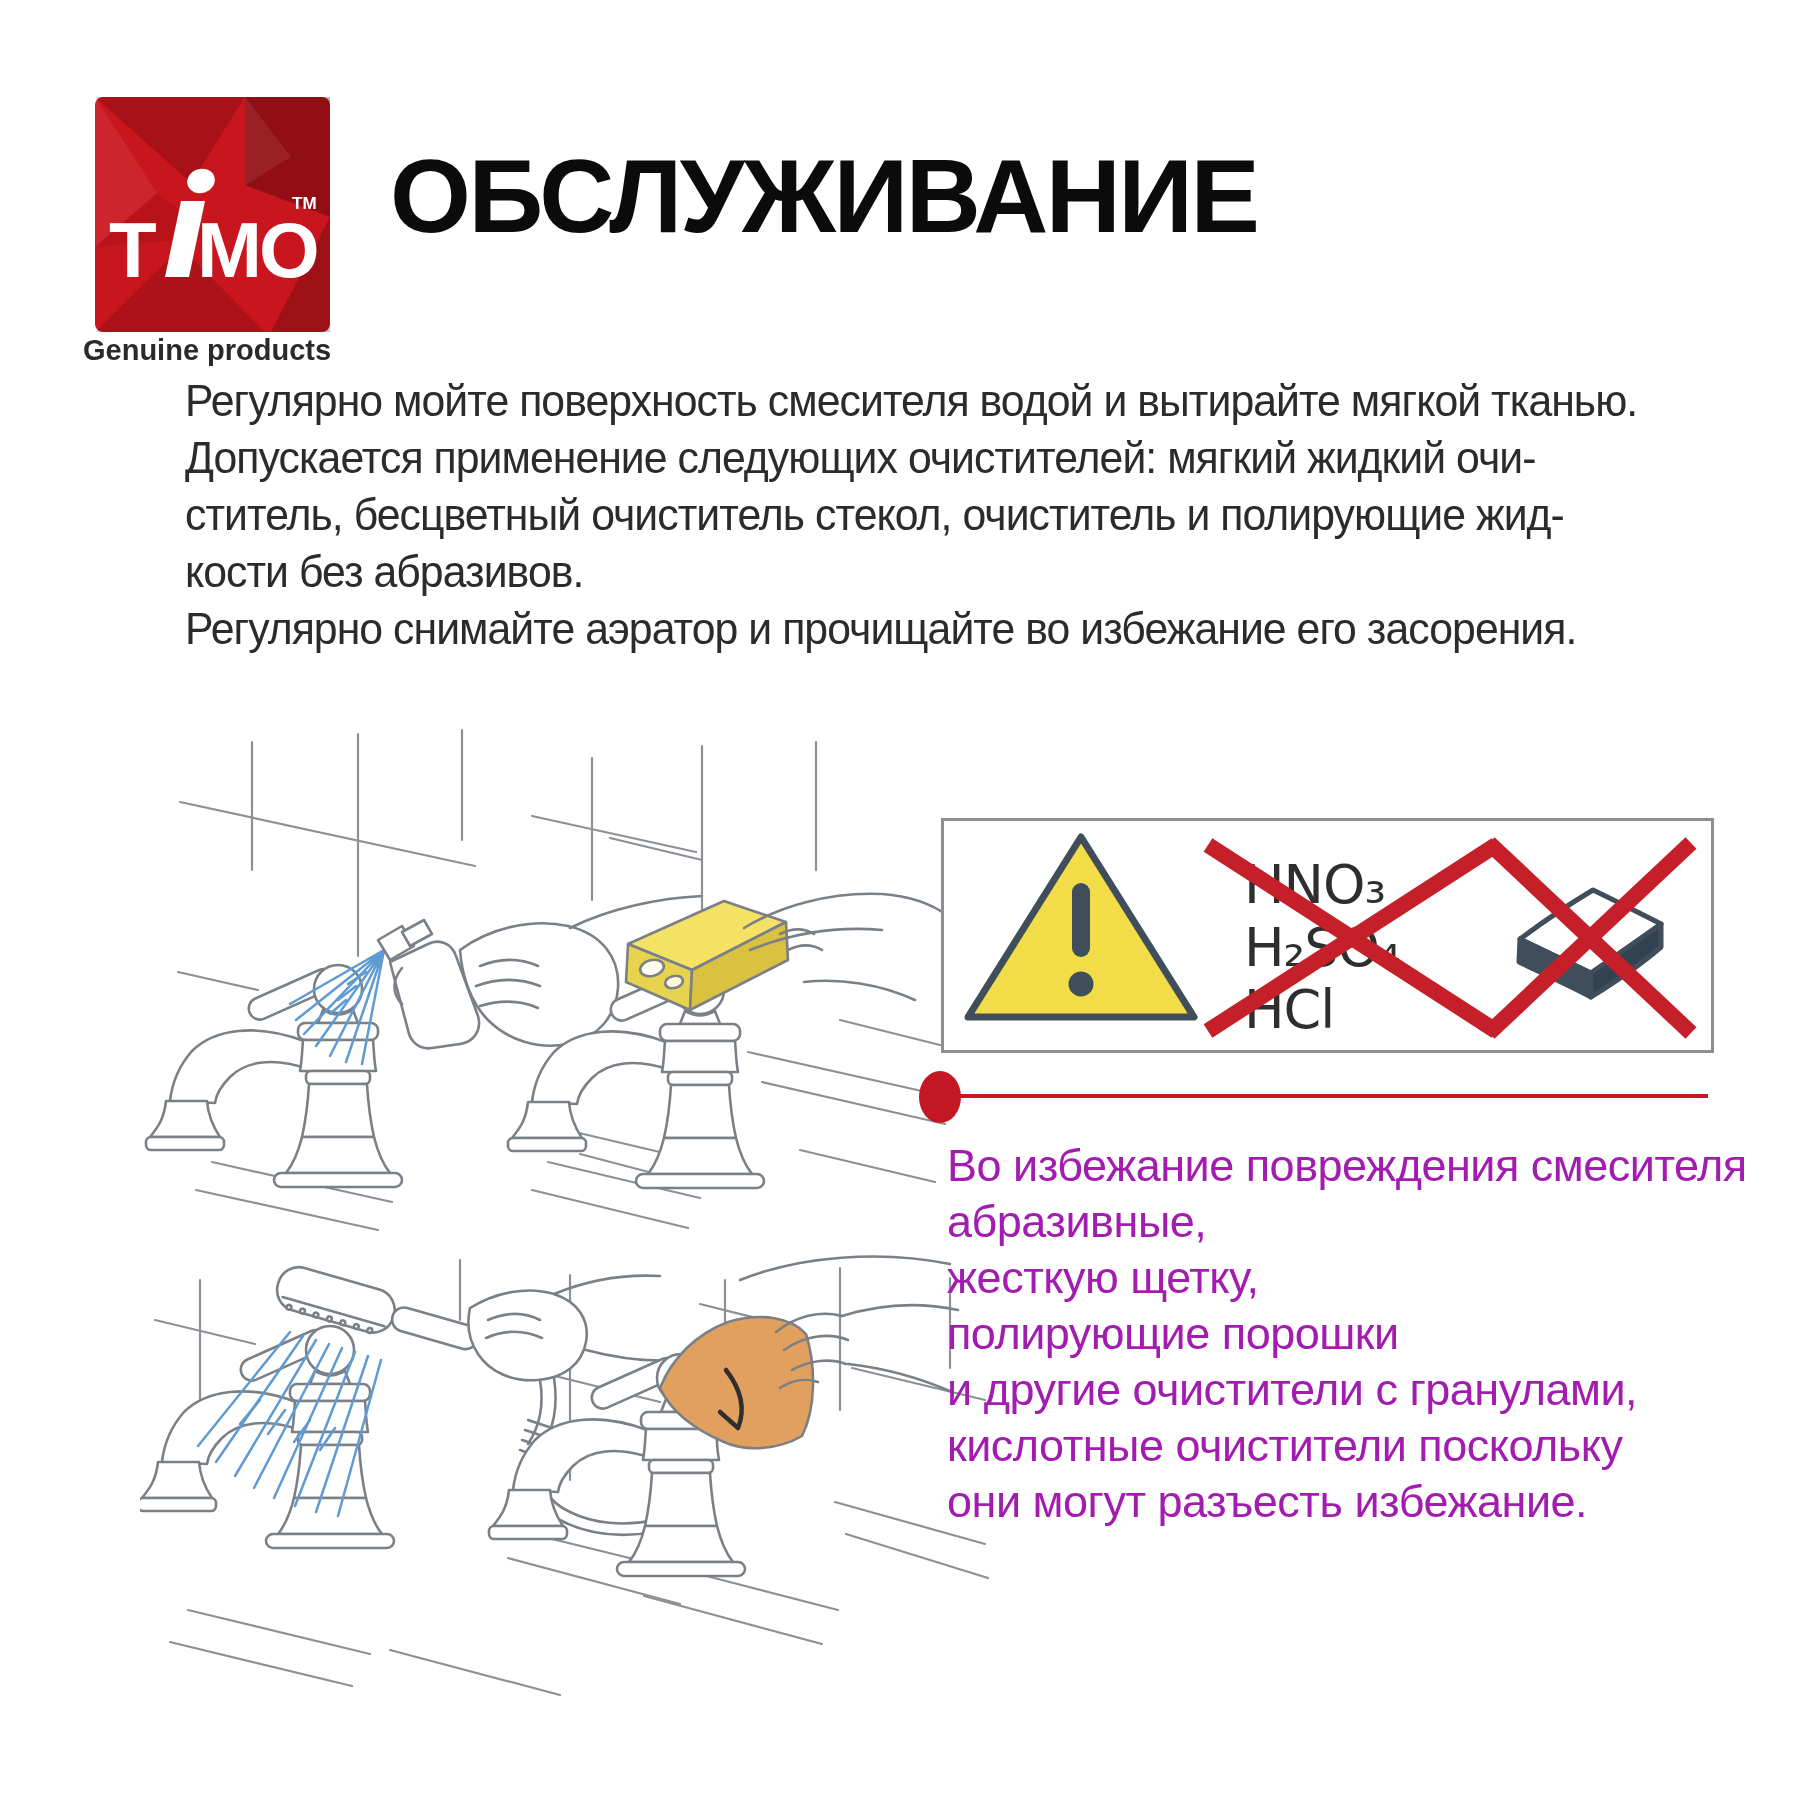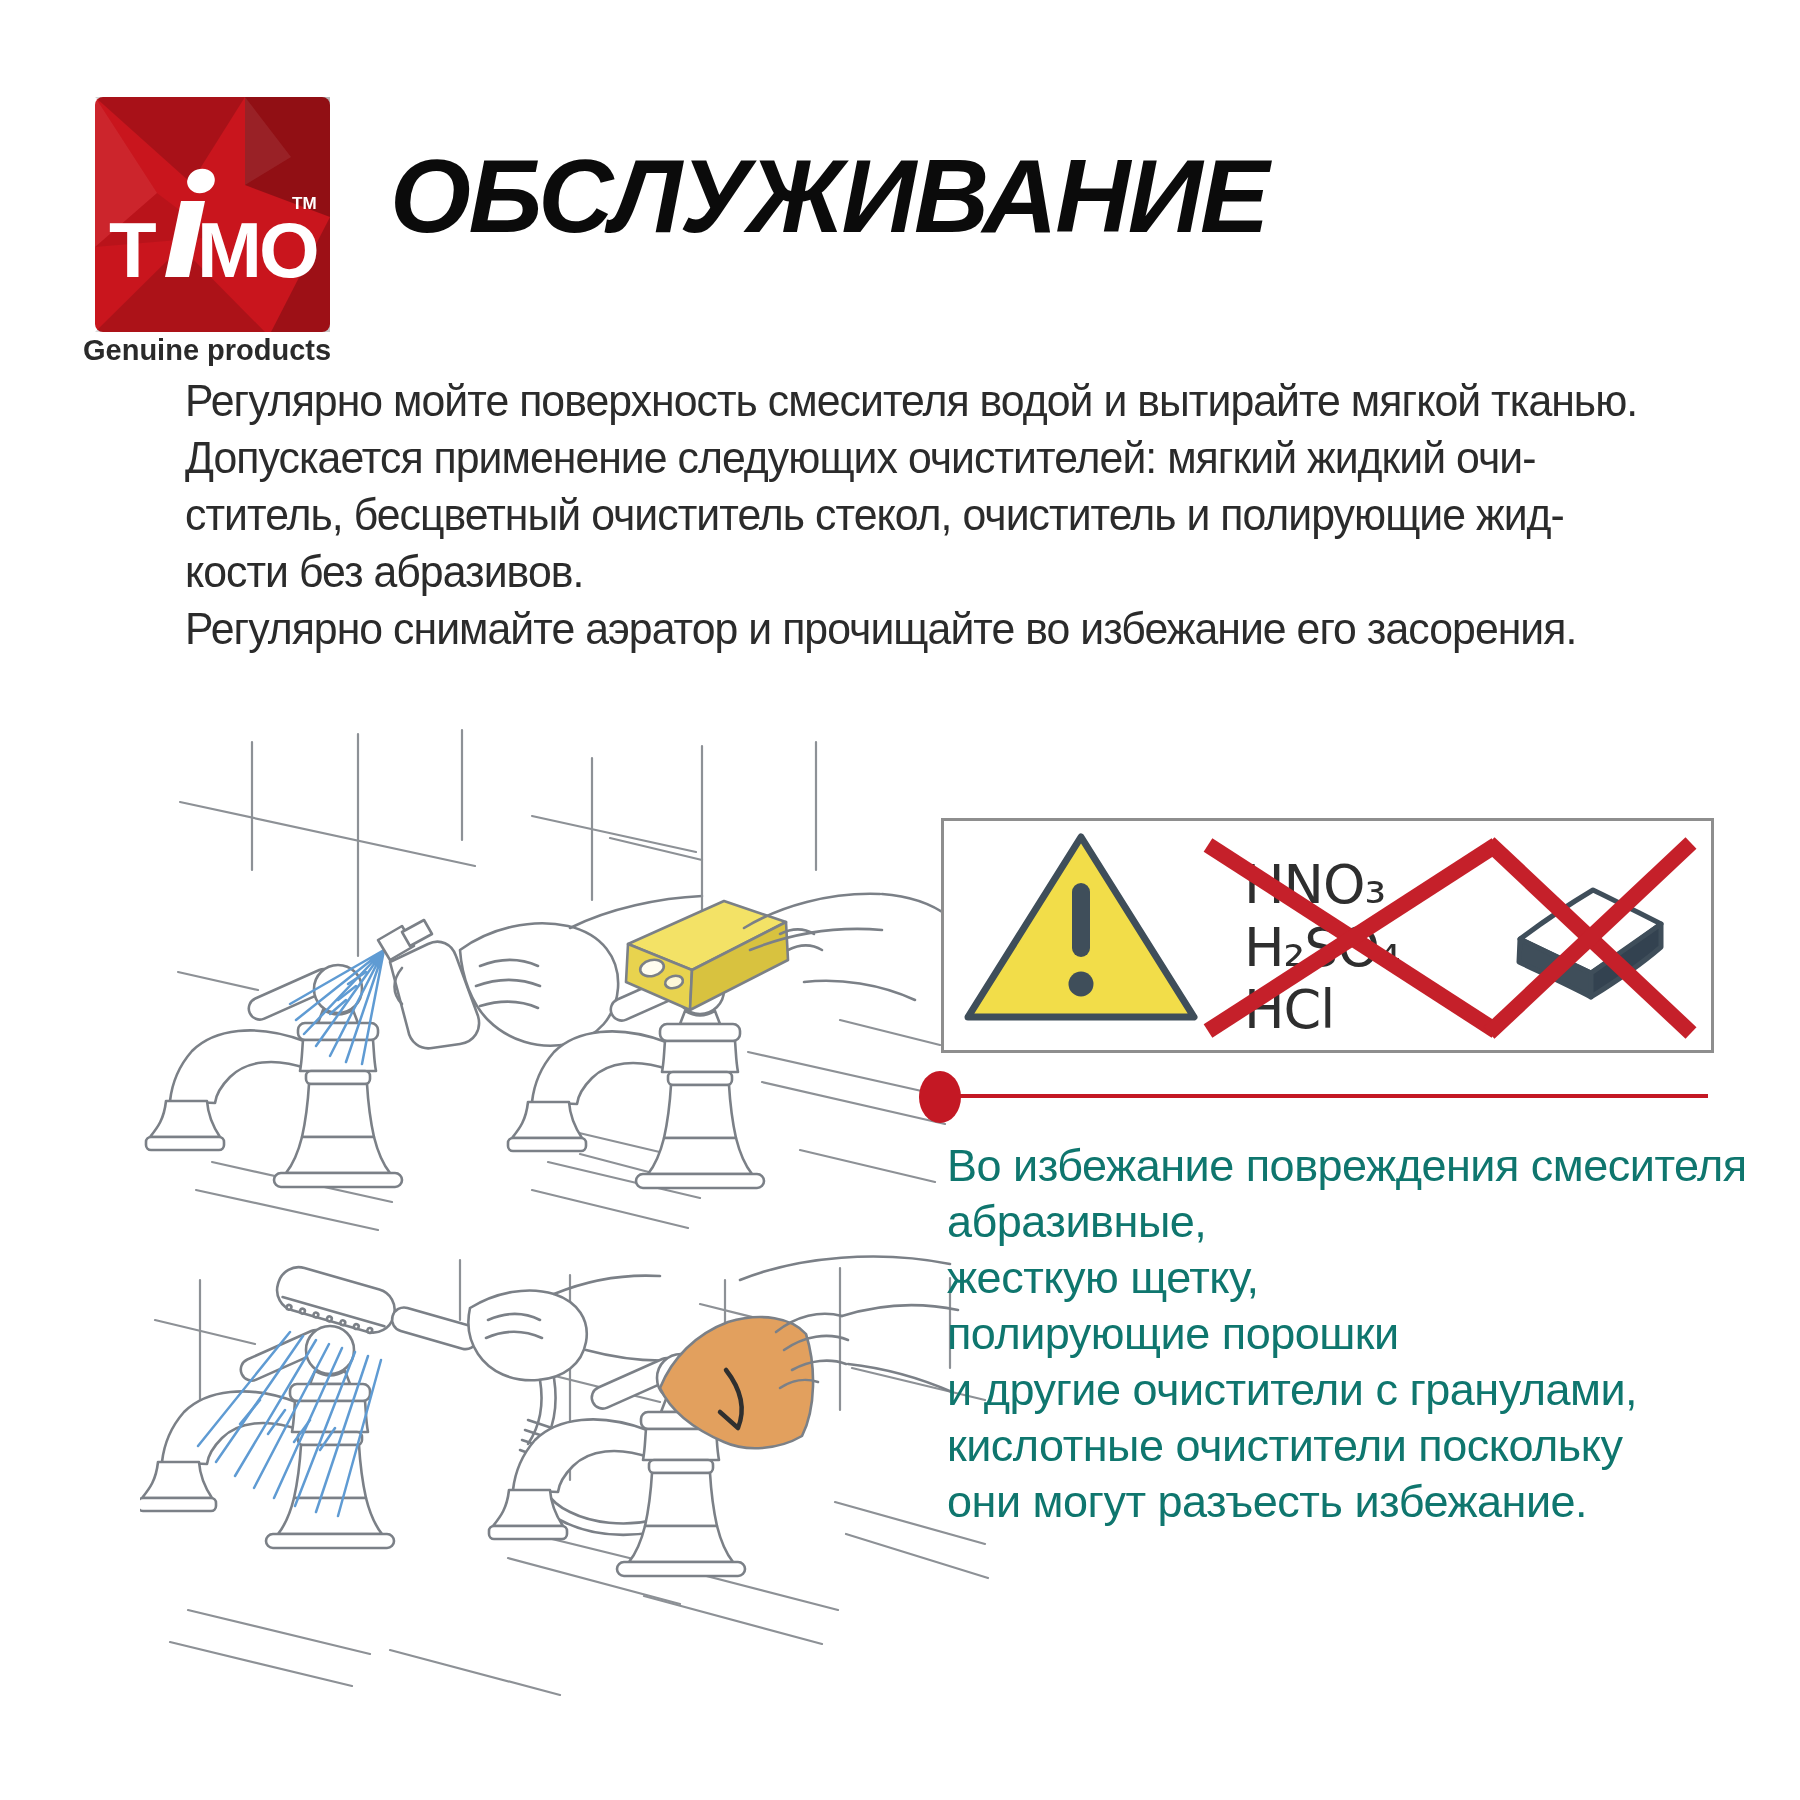--- a/index.html
+++ b/index.html
@@ -6,36 +6,36 @@
   .page{position:relative;width:1800px;height:1800px;background:#ffffff;overflow:hidden;
         font-family:"Liberation Sans",sans-serif;}
   .abs{position:absolute;}
 
   
   .logo{left:95px;top:97px;}
   .tagline{left:83px;top:334px;font-size:29px;font-weight:bold;color:#2a2a2a;letter-spacing:0px;}
 
   
   .title{left:390px;top:140px;margin:0;font-size:104px;line-height:113px;font-weight:bold;
-         color:#0b0b0b;letter-spacing:-2.5px;white-space:nowrap;font-style:italic;}
+         color:#0b0b0b;letter-spacing:-2.5px;white-space:nowrap;}
 
   
   .intro{left:185px;top:372px;font-size:45px;line-height:57px;color:#2b2b2b;
          letter-spacing:-1px;transform:scaleX(.95);transform-origin:left top;white-space:nowrap;}
 
   
   .warnbox{left:941px;top:818px;width:767px;height:229px;border:3px solid #8e8e8e;background:#fff;}
   .chem-text{font-family:"DejaVu Sans","Liberation Sans",sans-serif;font-size:54px;fill:#2e2e2e;letter-spacing:-1px;}
 
   
   .sep-dot{left:919px;top:1071px;width:42px;height:52px;border-radius:50%;background:#c41824;}
   .sep-line{left:940px;top:1094px;width:768px;height:4px;background:#c41824;}
 
   
-  .caution{left:947px;top:1138px;font-size:45px;line-height:56px;color:#0f766e;
+  .caution{left:947px;top:1138px;font-size:45px;line-height:56px;color:#a21caf;
            letter-spacing:-.5px;white-space:nowrap;}
 
   
   .illos{left:140px;top:720px;}
   .line-art{stroke:#7b8087;stroke-width:2.6;fill:none;stroke-linecap:round;stroke-linejoin:round;}
   .tiles{stroke:#8d9196;stroke-width:2.2;}
   .fillwhite{fill:#ffffff;}
 </style>
 </head>
 <body>

